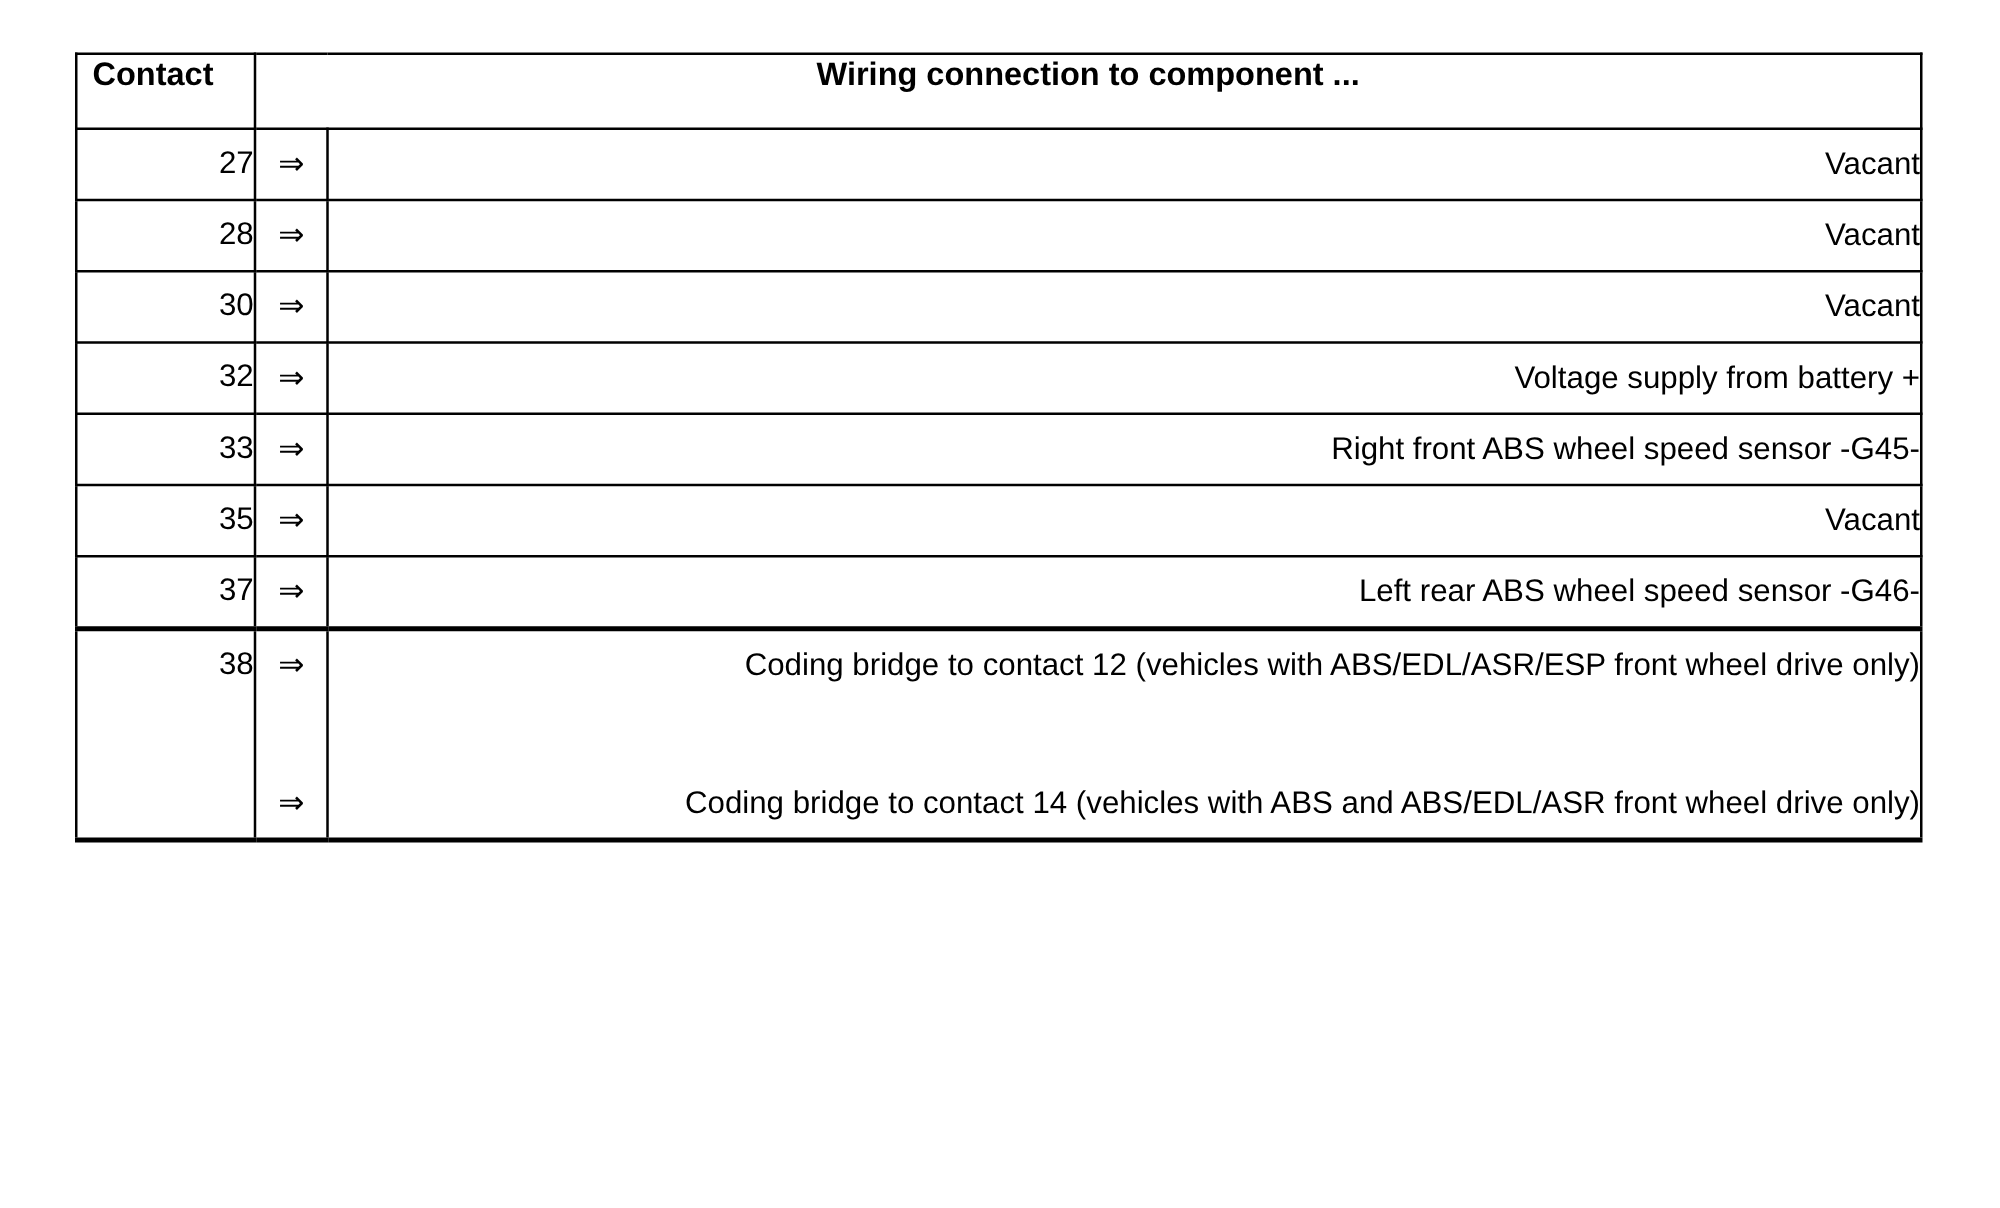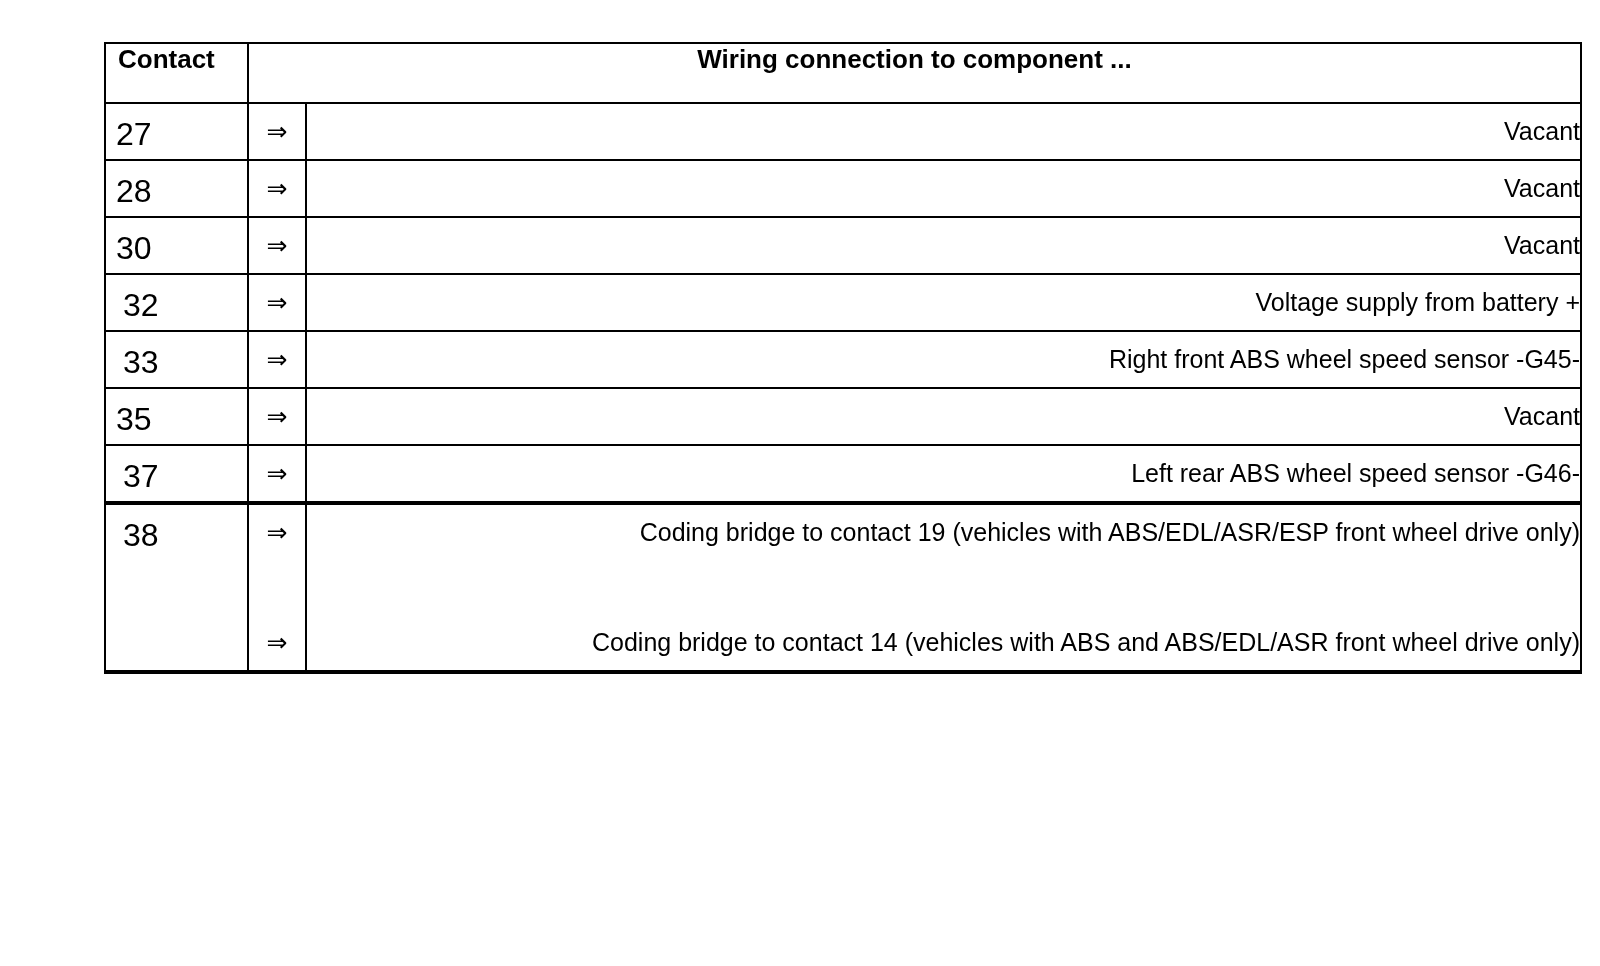--- a/index.html
+++ b/index.html
@@ -13,21 +13,20 @@
     font-family: "Liberation Sans", sans-serif;
     color: #000000;
     overflow: hidden;
   }
 
   .page {
     position: relative;
     width: 1276px;
     height: 966px;
     background: #ffffff;
-    margin-left: 44px;
   }
 
   
   .wiring-table {
     position: absolute;
     left: 60px;
     top: 42px;
     width: 1476px;
     border-collapse: collapse;
     table-layout: fixed;
@@ -57,23 +56,24 @@
     font-size: 26px;
     vertical-align: middle;
   }
   .hdr-contact { border-left: 4px solid #000000; text-align: left; }
   .hdr-desc    { border-right: 4px solid #000000; text-align: center; }
   .hdr-contact .pad { padding-left: 12px; }
 
   
   .cell-contact {
     border-left: 4px solid #000000;
-    font-size: 32px;
+    font-size: 25px;
     line-height: 1;
     white-space: nowrap;
+    text-align: right;
   }
   .cell-contact .num {
     display: block;
     padding-top: 14px;
     padding-left: 10px;
   }
   .cell-contact.indent .num { padding-left: 17px; }
 
   .cell-arrow {
     text-align: center;
@@ -212,21 +212,21 @@
         <tr class="last-row thick-top">
           <td class="cell-contact indent">
             <span class="num">38</span>
           </td>
           <td class="cell-arrow">
             <span class="arrowline">⇒</span>
             <span class="spacer-line"></span>
             <span class="arrowline">⇒</span>
           </td>
           <td class="cell-desc">
-            <span class="descline">Coding bridge to contact 19 (vehicles with ABS/EDL/ASR/ESP front wheel drive only)</span>
+            <span class="descline">Coding bridge to contact 12 (vehicles with ABS/EDL/ASR/ESP front wheel drive only)</span>
             <span class="spacer-line"></span>
             <span class="descline">Coding bridge to contact 14 (vehicles with ABS and ABS/EDL/ASR front wheel drive only)</span>
           </td>
         </tr>
       </tbody>
   </table>
 
 </div>
 
 </body></html>

